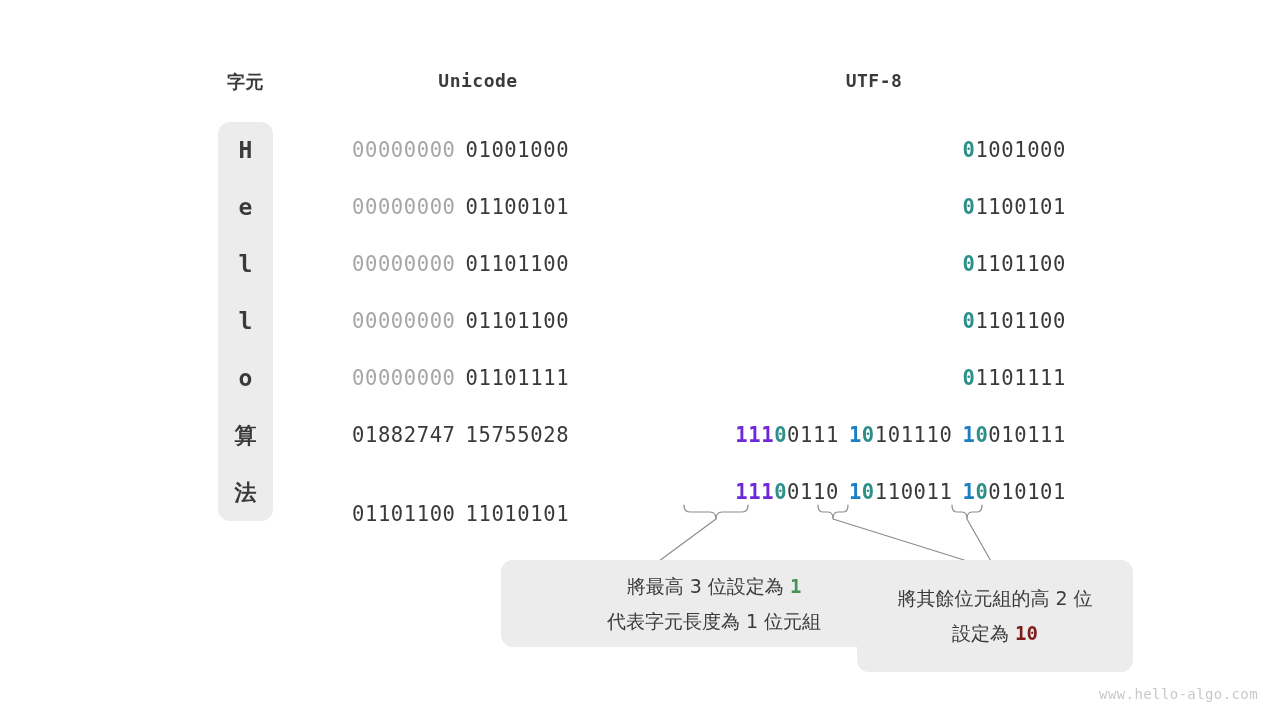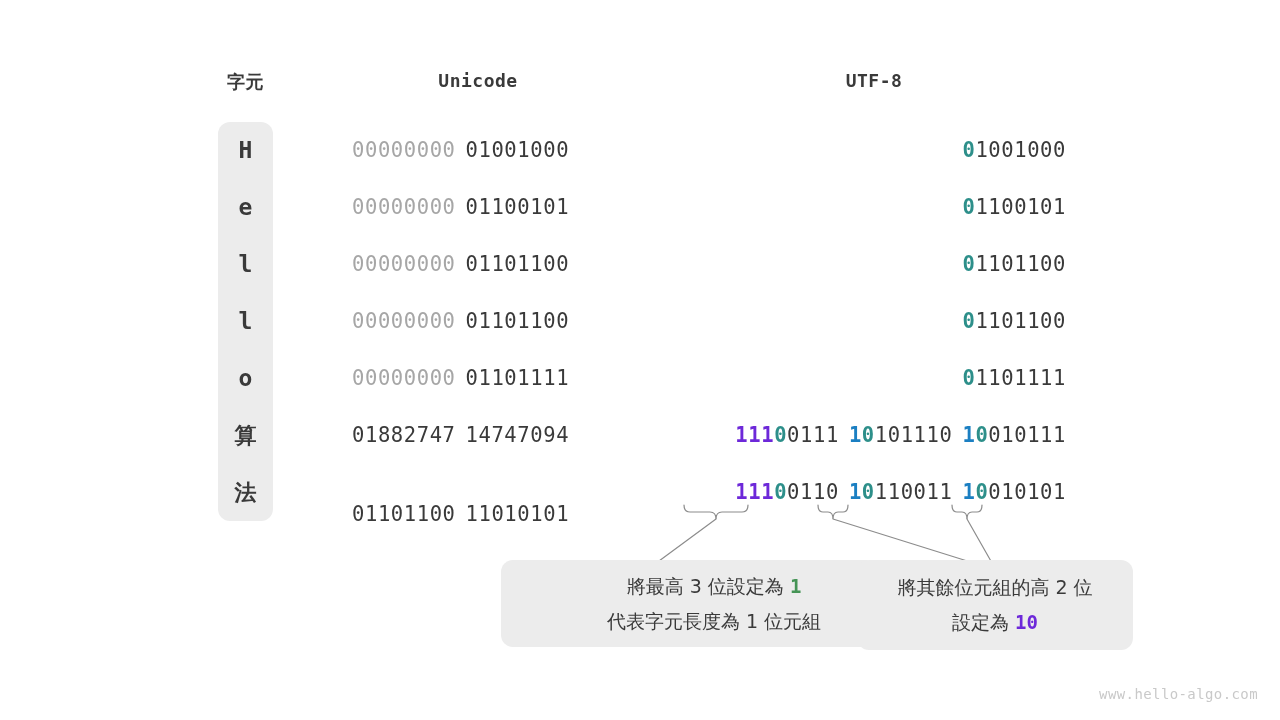--- a/index.html
+++ b/index.html
@@ -103,24 +103,24 @@
     display: flex;
     flex-direction: column;
     align-items: center;
     justify-content: center;
     font-family: "DejaVu Sans", sans-serif;
     font-size: 19px;
     color: #3a3a3a;
     line-height: 35px;
   }
   #note-left  { left: 501px; top: 560px; width: 330px; height: 87px; padding-left: 48px; }
-  #note-right { left: 857px; top: 560px; width: 276px; height: 90px; }
+  #note-right { left: 857px; top: 560px; width: 276px; height: 112px; }
   .note-line { white-space: nowrap; }
   .hl-green { color: #459455; font-weight: bold; font-family: "DejaVu Sans Mono", monospace; }
-  .hl-blue  { color: #6d28d9; font-weight: bold; font-family: "DejaVu Sans Mono", monospace; }
+  .hl-blue  { color: #7f1d1d; font-weight: bold; font-family: "DejaVu Sans Mono", monospace; }
 
   
   #watermark {
     position: absolute;
     right: 22px;
     bottom: 18px;
     font-family: "DejaVu Sans Mono", monospace;
     font-size: 14px;
     color: #c9c9c9;
     letter-spacing: 0.4px;
@@ -149,21 +149,21 @@
       <div class="bin-row uni-row" style="top: 122px;"><span class="b-dim">00000000</span><span class="gap"></span><span class="b-dark">01001000</span></div>
       <div class="bin-row utf-row" style="top: 122px;"><span><span class="b-teal">0</span><span class="b-dark">1001000</span></span></div>
       <div class="bin-row uni-row" style="top: 179px;"><span class="b-dim">00000000</span><span class="gap"></span><span class="b-dark">01100101</span></div>
       <div class="bin-row utf-row" style="top: 179px;"><span><span class="b-teal">0</span><span class="b-dark">1100101</span></span></div>
       <div class="bin-row uni-row" style="top: 236px;"><span class="b-dim">00000000</span><span class="gap"></span><span class="b-dark">01101100</span></div>
       <div class="bin-row utf-row" style="top: 236px;"><span><span class="b-teal">0</span><span class="b-dark">1101100</span></span></div>
       <div class="bin-row uni-row" style="top: 293px;"><span class="b-dim">00000000</span><span class="gap"></span><span class="b-dark">01101100</span></div>
       <div class="bin-row utf-row" style="top: 293px;"><span><span class="b-teal">0</span><span class="b-dark">1101100</span></span></div>
       <div class="bin-row uni-row" style="top: 350px;"><span class="b-dim">00000000</span><span class="gap"></span><span class="b-dark">01101111</span></div>
       <div class="bin-row utf-row" style="top: 350px;"><span><span class="b-teal">0</span><span class="b-dark">1101111</span></span></div>
-      <div class="bin-row uni-row" style="top: 407px;"><span class="b-dark">01882747</span><span class="gap"></span><span class="b-dark">14747094</span></div>
+      <div class="bin-row uni-row" style="top: 407px;"><span class="b-dark">01882747</span><span class="gap"></span><span class="b-dark">15755028</span></div>
       <div class="bin-row utf-row" style="top: 407px;"><span><span class="b-green">111</span><span class="b-teal">0</span><span class="b-dark">0111</span></span><span class="gap"></span><span><span class="b-blue">1</span><span class="b-teal">0</span><span class="b-dark">101110</span></span><span class="gap"></span><span><span class="b-blue">1</span><span class="b-teal">0</span><span class="b-dark">010111</span></span></div>
       <div class="bin-row uni-row" style="top: 486px;"><span class="b-dark">01101100</span><span class="gap"></span><span class="b-dark">11010101</span></div>
       <div class="bin-row utf-row" style="top: 464px;"><span><span class="b-green">111</span><span class="b-teal">0</span><span class="b-dark">0110</span></span><span class="gap"></span><span><span class="b-blue">1</span><span class="b-teal">0</span><span class="b-dark">110011</span></span><span class="gap"></span><span><span class="b-blue">1</span><span class="b-teal">0</span><span class="b-dark">010101</span></span></div>
     </div>
 
   <svg id="connectors" viewBox="0 0 1280 720" xmlns="http://www.w3.org/2000/svg">
     <g fill="none" stroke="#8c8c8c" stroke-width="1.2" stroke-linecap="round">
 
       <path d="M684,505 q0,7 6,7 h20 q6,0 6,7 q0,-7 6,-7 h20 q6,0 6,-7"></path>
       <path d="M716,519 L640,575"></path>

